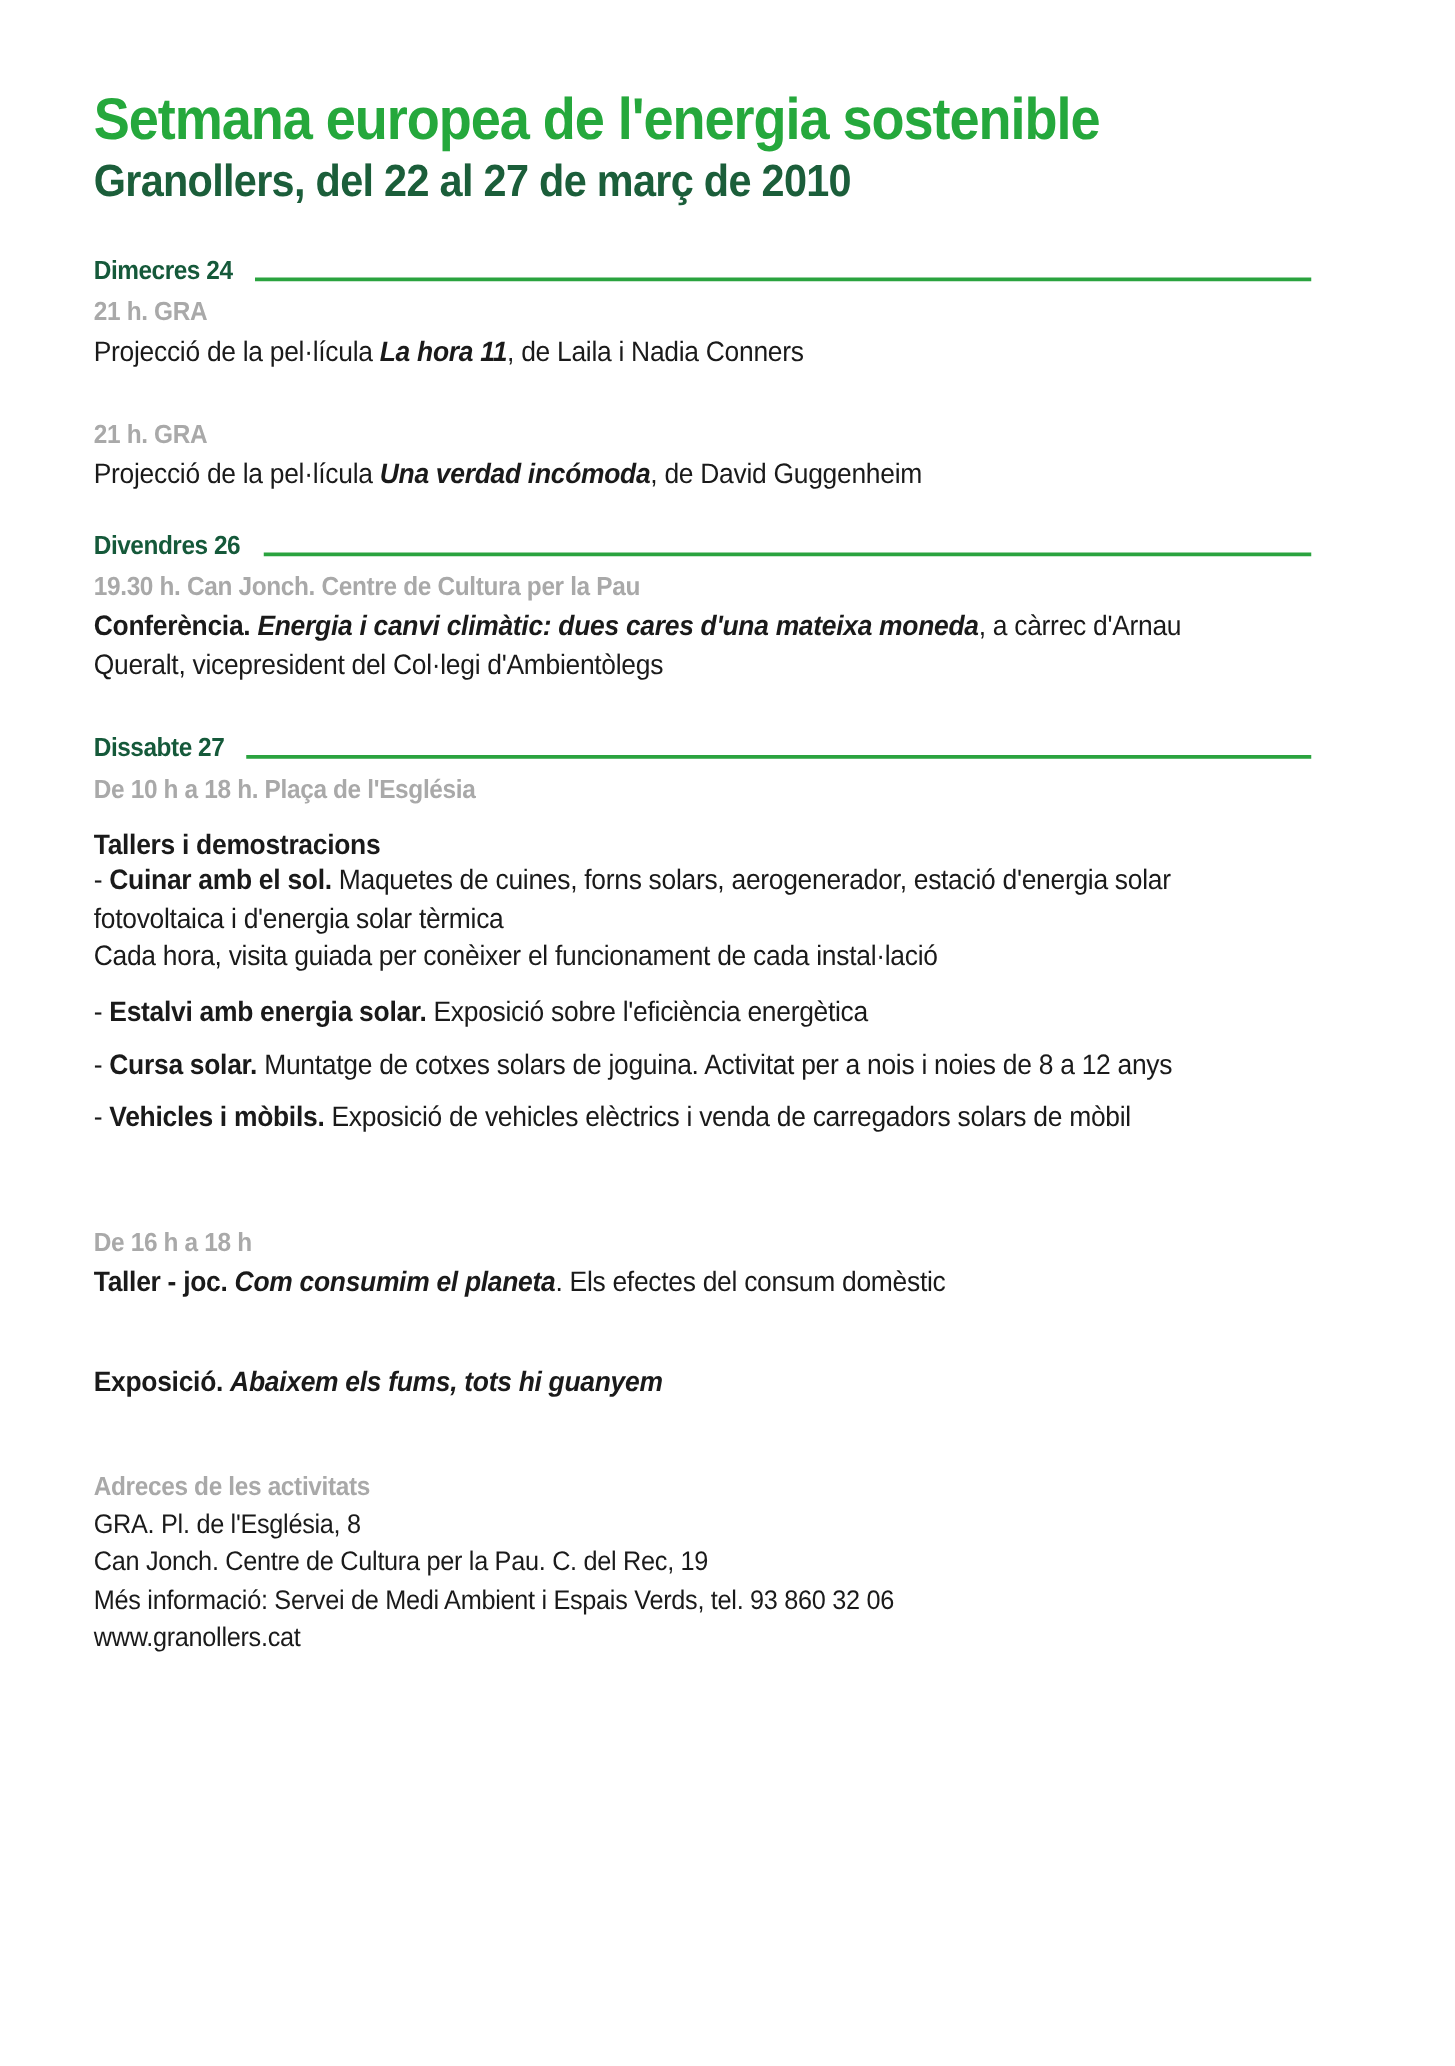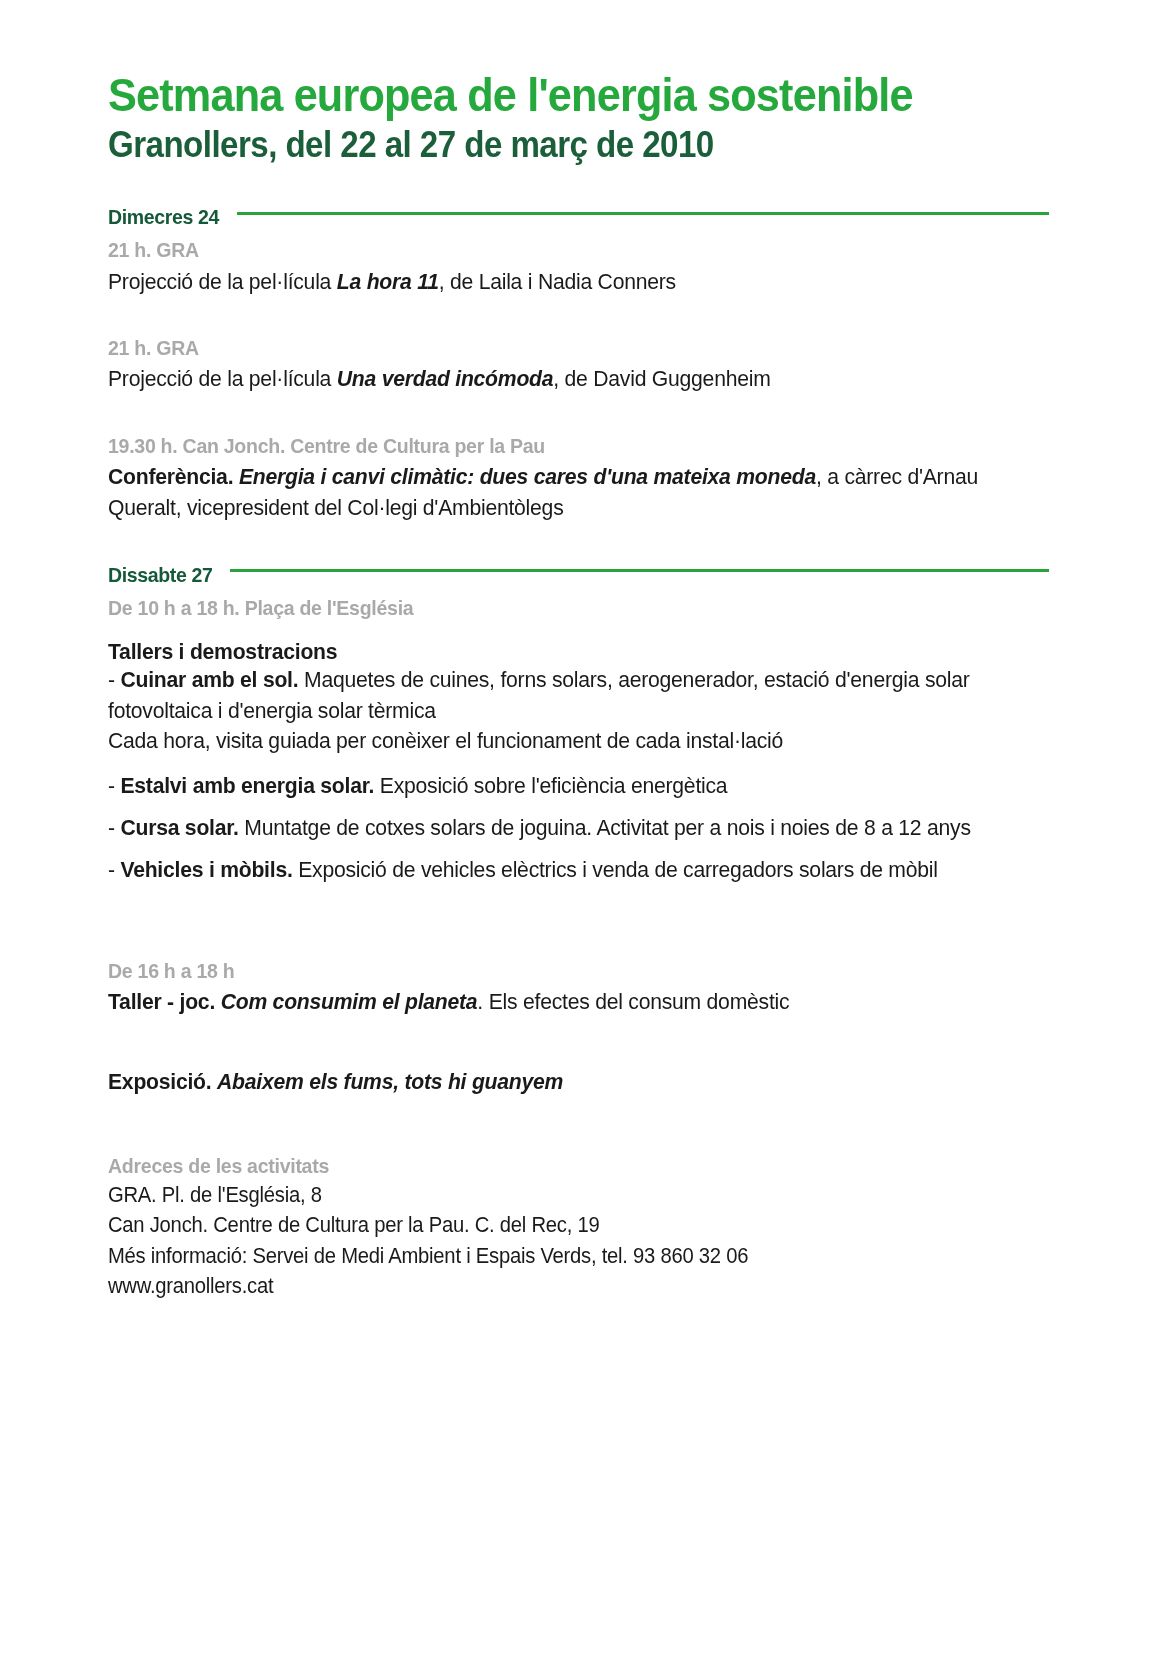--- a/index.html
+++ b/index.html
@@ -12,21 +12,21 @@
     height: 1653px;
     font-family: "Liberation Sans", "DejaVu Sans", sans-serif;
     color: #1a1a1a;
     overflow: hidden;
   }
   .page {
     position: relative;
     width: 1164px;
     height: 1653px;
     box-sizing: border-box;
-    padding: 70px 115px 0 108px;
+    padding: 70px 115px 0 75px;
   }
 
   
   .masthead { margin-bottom: 40px; }
   .title {
     font-size: 47px;
     font-weight: bold;
     color: #25a83c;
     letter-spacing: -0.9px;
     line-height: 1.08;
@@ -43,21 +43,21 @@
     margin-top: 3px;
     transform: scaleX(0.92);
     transform-origin: left center;
     white-space: nowrap;
   }
 
   
   .section { margin-bottom: 4px; }
   .dayhead {
     display: flex;
-    align-items: center;
+    align-items: flex-end;
     width: 100%;
   }
   .dayhead-label {
     font-size: 21px;
     font-weight: bold;
     color: #15593a;
     letter-spacing: -0.4px;
     white-space: nowrap;
     transform: scaleX(0.93);
     transform-origin: left center;
@@ -171,20 +171,24 @@
   <div class="spacer-md"></div>
 
   <div class="section">
     <div class="meta">21 h. GRA</div>
     <div class="body"><span>Projecció de la pel·lícula </span><span class="bi">Una verdad incómoda</span><span>, de David Guggenheim</span></div>
   </div>
 
   <div class="spacer-md"></div>
 
   <div class="section">
+    <div class="dayhead">
+      <span class="dayhead-label">Divendres 26</span>
+      <span class="dayhead-rule"></span>
+    </div>
     <div class="meta">19.30 h. Can Jonch. Centre de Cultura per la Pau</div>
     <div class="body"><span class="b" style="font-weight:bold">Conferència. </span><span class="bi">Energia i canvi climàtic: dues cares d'una mateixa moneda</span><span>, a càrrec d'Arnau Queralt, vicepresident del Col·legi d'Ambientòlegs</span></div>
   </div>
 
   <div class="spacer-lg"></div>
 
   <div class="section">
     <div class="dayhead">
       <span class="dayhead-label">Dissabte 27</span>
       <span class="dayhead-rule"></span>

